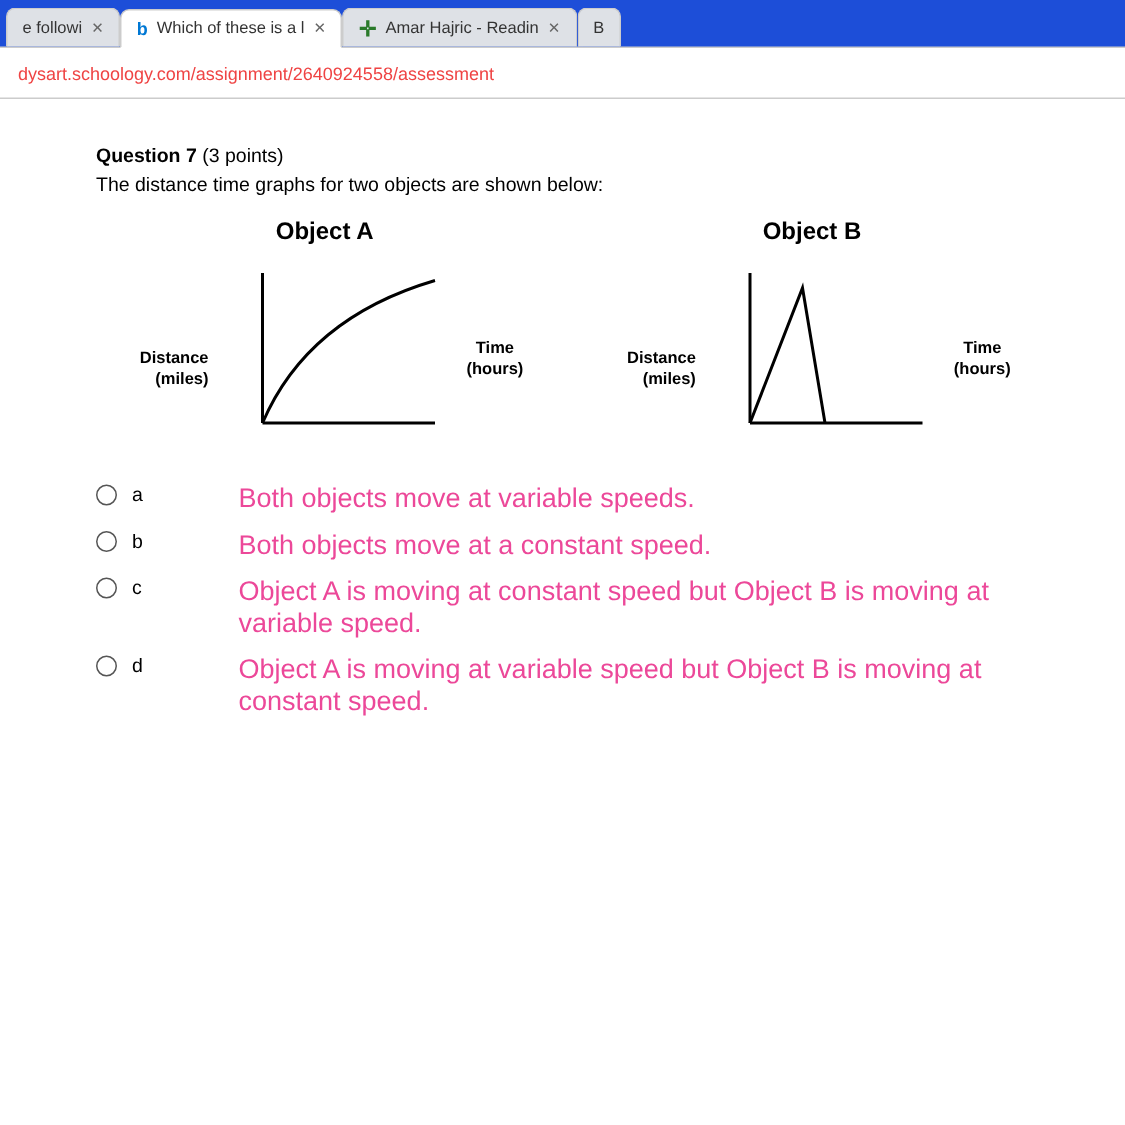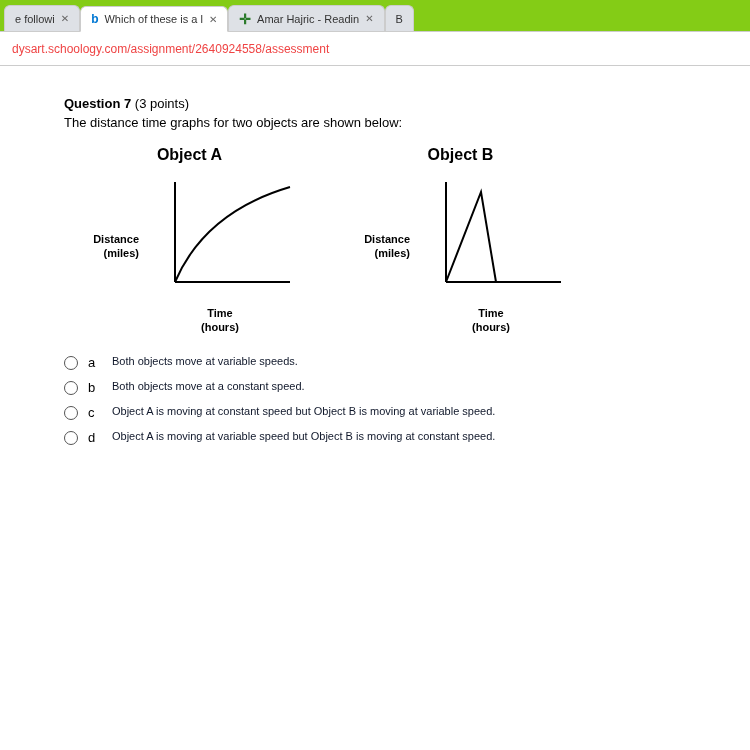--- a/index.html
+++ b/index.html
@@ -9,21 +9,21 @@
       font-size: 13px;
       background: #f0f0f0;
       width: 750px;
       height: 750px;
       overflow: hidden;
     }
 
     
     .browser-tabs {
       display: flex;
-      background: #84cc16;
+      background: #1d4ed8;
       height: 32px;
       align-items: flex-end;
       padding: 0 4px;
       border-bottom: 1px solid #ccc;
     }
 
     .tab {
       display: flex;
       align-items: center;
       height: 26px;
@@ -133,22 +133,23 @@
       font-size: 11px;
       text-align: right;
       margin-right: 6px;
       line-height: 1.3;
       width: 55px;
       padding-top: 60px;
     }
 
     .graph-svg-area {
       display: flex;
-      flex-direction: column;
-      align-items: center;
+      flex-direction: row;
+      align-items: center;
+      gap: 16px;
     }
 
     .x-label {
       font-weight: bold;
       font-size: 11px;
       text-align: center;
       margin-top: 4px;
       line-height: 1.3;
     }
 
@@ -180,22 +181,23 @@
       background: #fff;
     }
 
     .answer-letter {
       font-size: 13px;
       width: 14px;
       flex-shrink: 0;
     }
 
     .answer-text {
-      font-size: 11px;
-      color: #0f172a;
+      font-size: 18px;
+      color: #ec4899;
+      margin-left: 47px;
     }
   </style>
 </head>
 <body>
 
 <div class="browser-tabs">
   <div class="tab">
     <span>e followi</span>
     <span class="tab-close">✕</span>
   </div>

